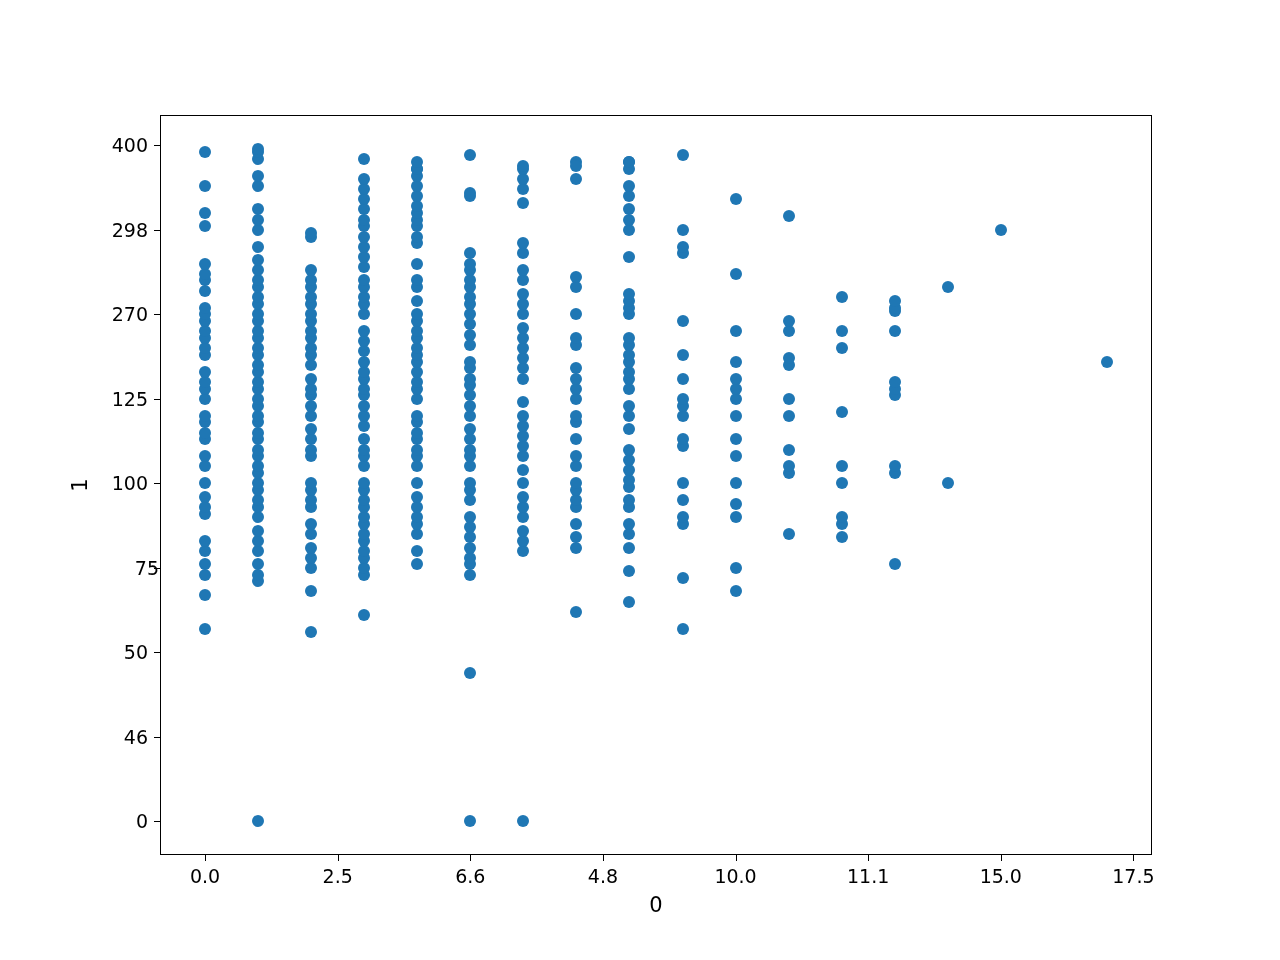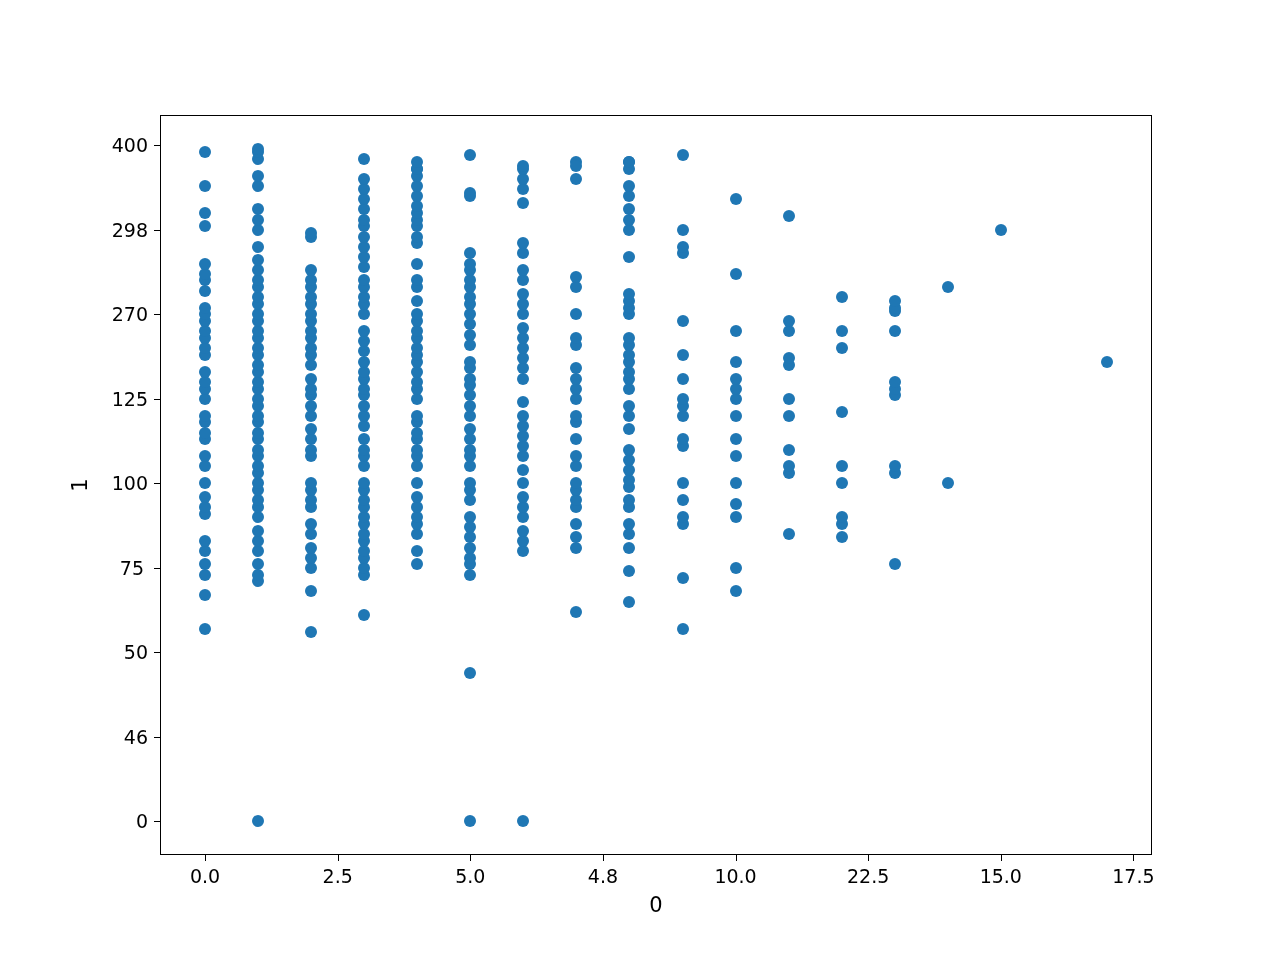--- a/index.html
+++ b/index.html
@@ -17,39 +17,39 @@
 </head>
 <body>
 <div class="stage">
   <div class="plot-area" id="plot" style="left: 160px; top: 115px; width: 992px; height: 740px;"></div>
   <div id="tick-layer">
       <div class="tick-mark-x" style="left: 205.091px; top: 855px;"></div>
       <div class="tick-label-x" style="left: 205.091px; top: 865px;">0.0</div>
       <div class="tick-mark-x" style="left: 337.711px; top: 855px;"></div>
       <div class="tick-label-x" style="left: 337.711px; top: 865px;">2.5</div>
       <div class="tick-mark-x" style="left: 470.332px; top: 855px;"></div>
-      <div class="tick-label-x" style="left: 470.332px; top: 865px;">5.0</div>
+      <div class="tick-label-x" style="left: 470.332px; top: 865px;">6.6</div>
       <div class="tick-mark-x" style="left: 602.952px; top: 855px;"></div>
       <div class="tick-label-x" style="left: 602.952px; top: 865px;">4.8</div>
       <div class="tick-mark-x" style="left: 735.572px; top: 855px;"></div>
       <div class="tick-label-x" style="left: 735.572px; top: 865px;">10.0</div>
       <div class="tick-mark-x" style="left: 868.193px; top: 855px;"></div>
-      <div class="tick-label-x" style="left: 868.193px; top: 865px;">22.5</div>
+      <div class="tick-label-x" style="left: 868.193px; top: 865px;">11.1</div>
       <div class="tick-mark-x" style="left: 1000.81px; top: 855px;"></div>
       <div class="tick-label-x" style="left: 1000.81px; top: 865px;">15.0</div>
       <div class="tick-mark-x" style="left: 1133.43px; top: 855px;"></div>
       <div class="tick-label-x" style="left: 1133.43px; top: 865px;">17.5</div>
       <div class="tick-mark-y" style="left: 154px; top: 821.364px;"></div>
       <div class="tick-label-y" style="left: 148px; top: 821.364px;">0</div>
       <div class="tick-mark-y" style="left: 154px; top: 736.85px;"></div>
       <div class="tick-label-y" style="left: 148px; top: 736.85px;">46</div>
       <div class="tick-mark-y" style="left: 154px; top: 652.337px;"></div>
       <div class="tick-label-y" style="left: 148px; top: 652.337px;">50</div>
       <div class="tick-mark-y" style="left: 154px; top: 567.823px;"></div>
-      <div class="tick-label-y" style="left: 144px; top: 567.823px;">75</div>
+      <div class="tick-label-y" style="left: 159px; top: 567.823px;">75</div>
       <div class="tick-mark-y" style="left: 154px; top: 483.31px;"></div>
       <div class="tick-label-y" style="left: 148px; top: 483.31px;">100</div>
       <div class="tick-mark-y" style="left: 154px; top: 398.796px;"></div>
       <div class="tick-label-y" style="left: 148px; top: 398.796px;">125</div>
       <div class="tick-mark-y" style="left: 154px; top: 314.283px;"></div>
       <div class="tick-label-y" style="left: 148px; top: 314.283px;">270</div>
       <div class="tick-mark-y" style="left: 154px; top: 229.769px;"></div>
       <div class="tick-label-y" style="left: 148px; top: 229.769px;">298</div>
       <div class="tick-mark-y" style="left: 154px; top: 145.256px;"></div>
       <div class="tick-label-y" style="left: 148px; top: 145.256px;">400</div>

